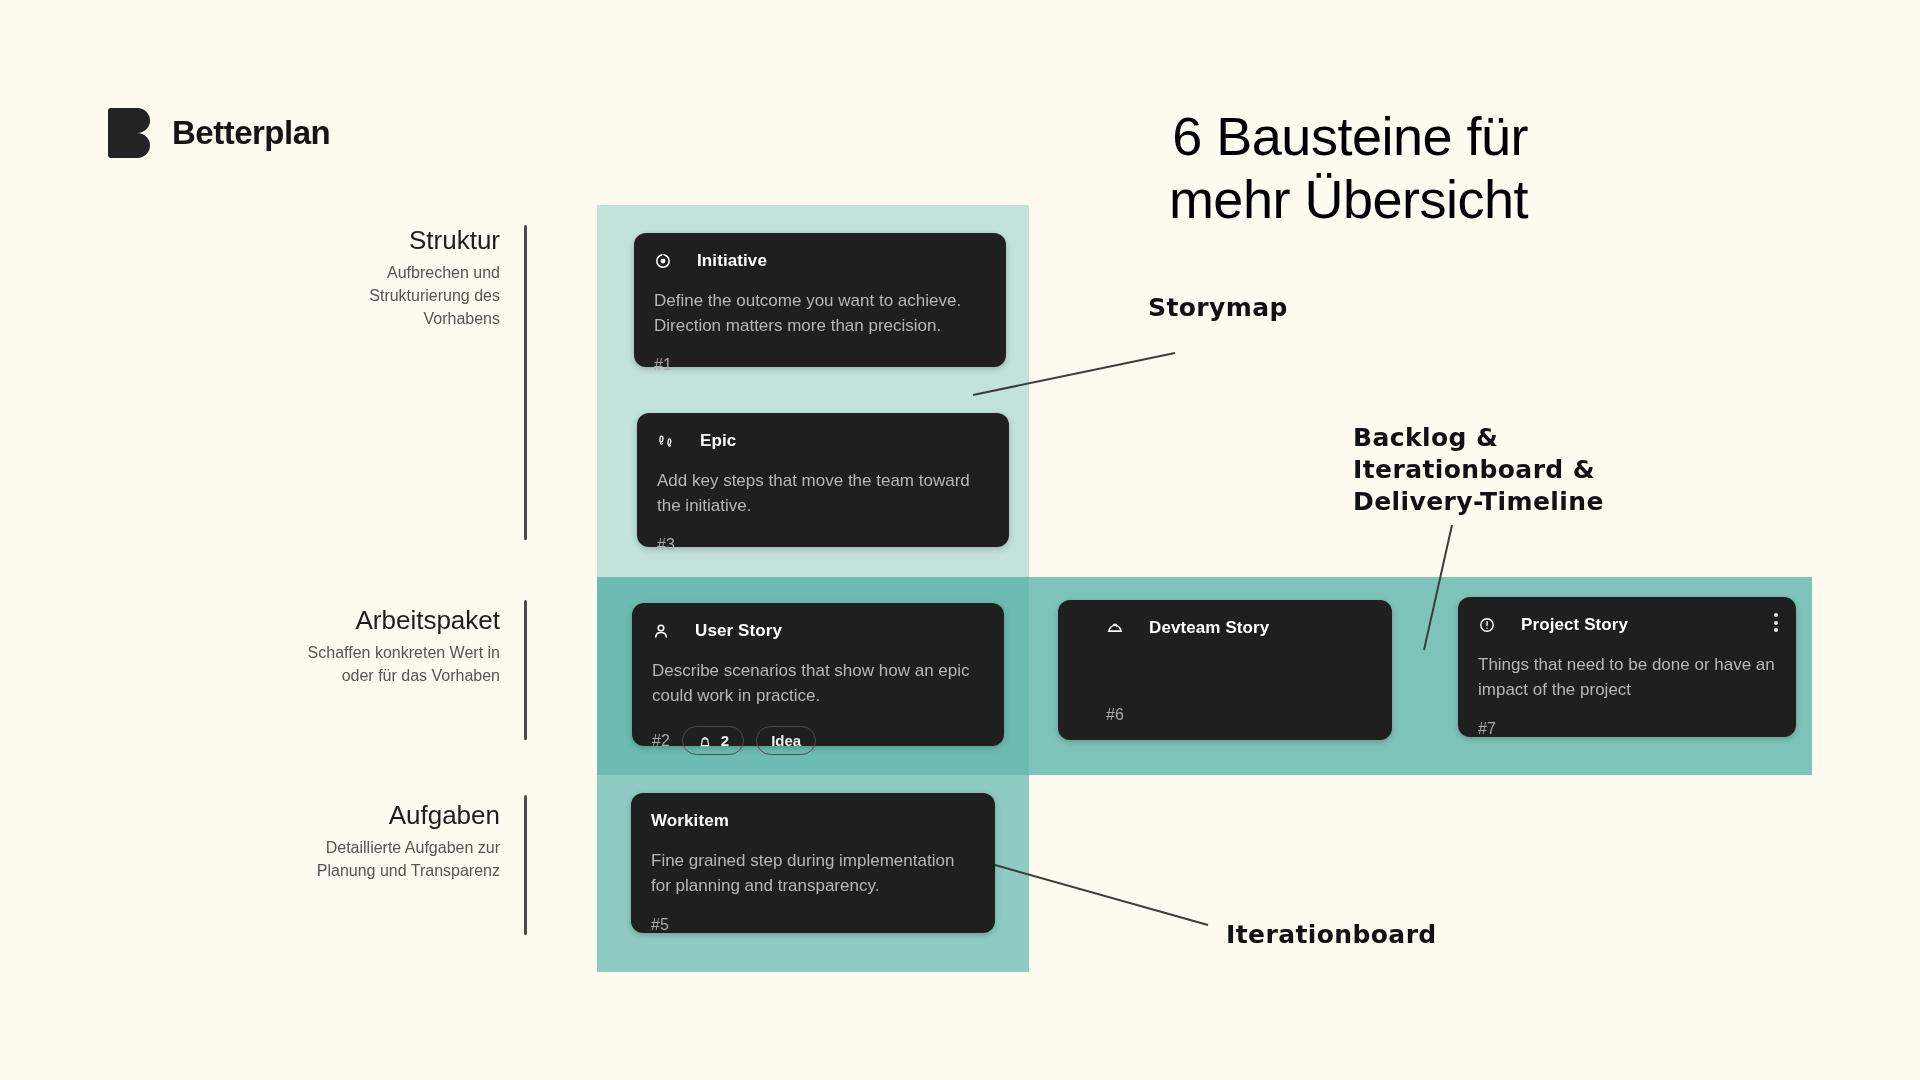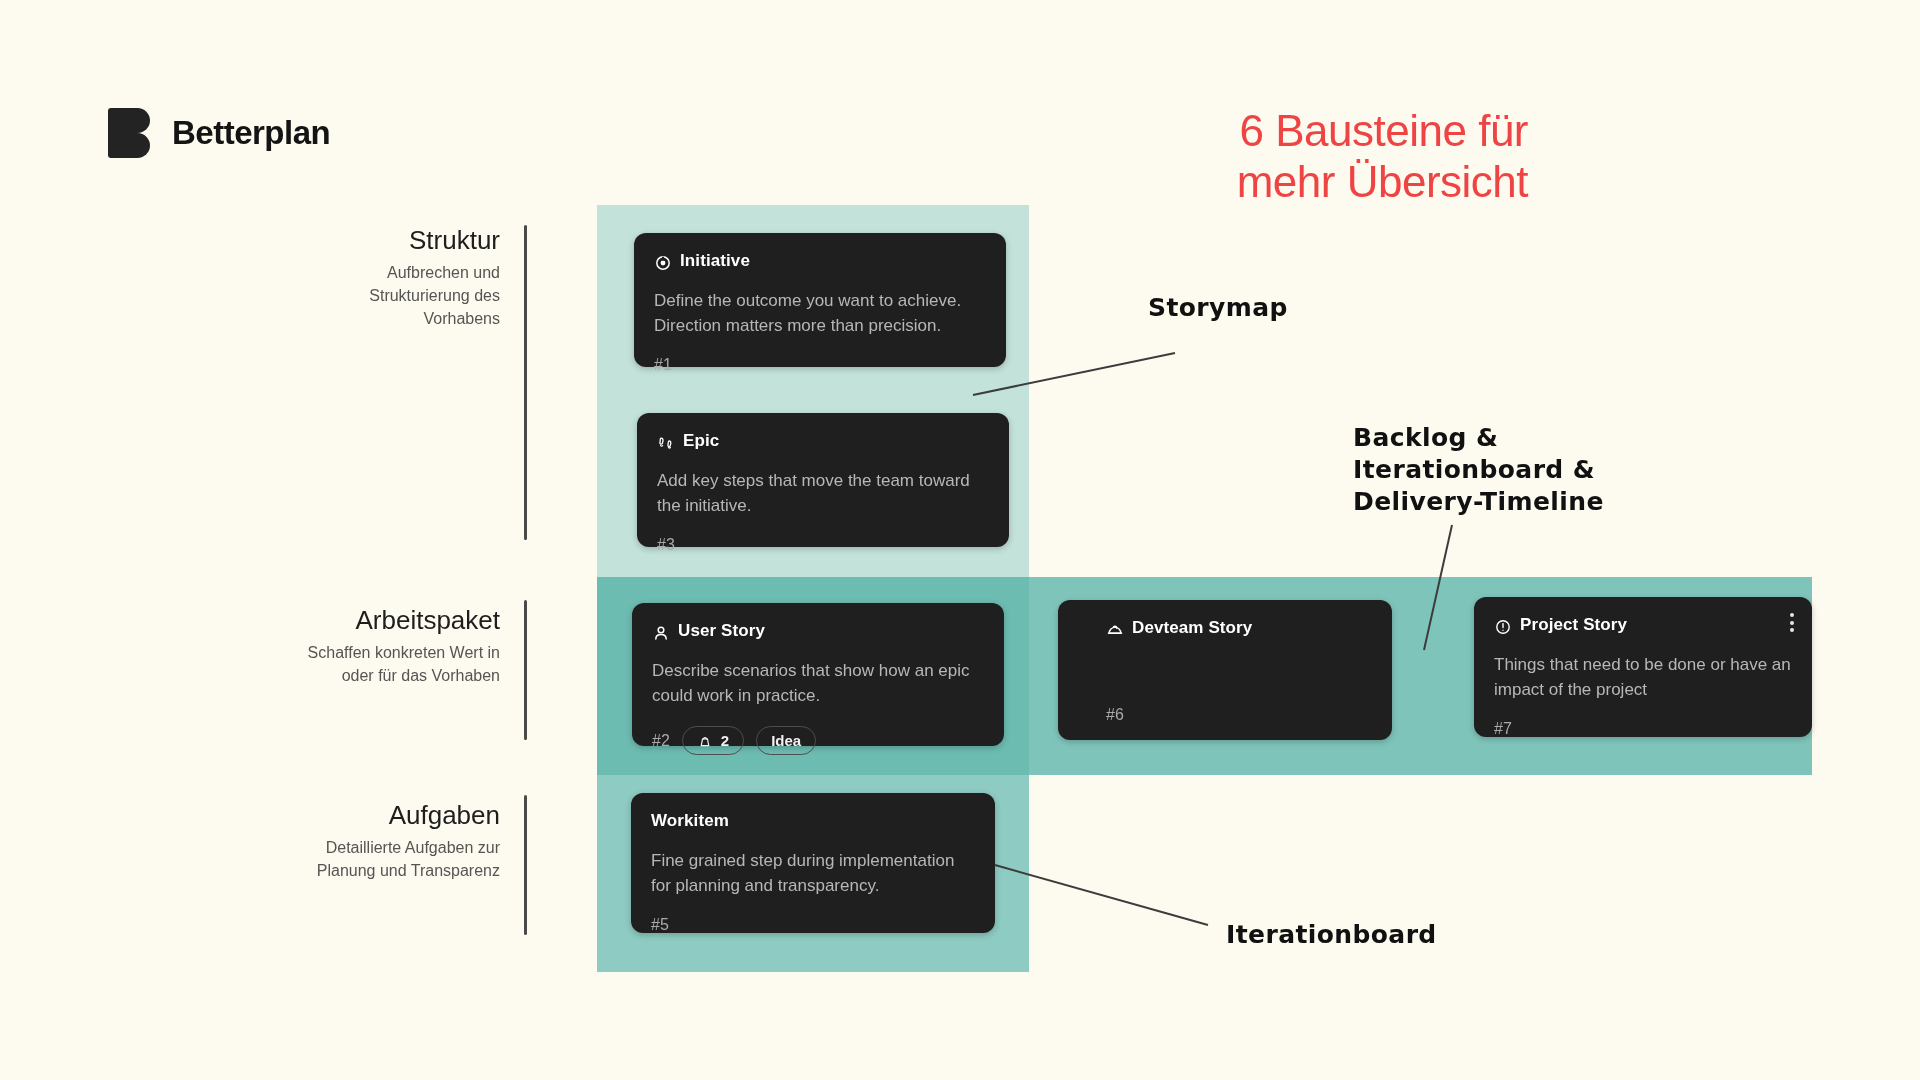--- a/index.html
+++ b/index.html
@@ -24,22 +24,22 @@
     content:""; position:absolute; left:-8px; width:31px; height:25px;
     background:#232323;
   }
   #logo .mark .bowls::before { top:0; border-radius:0 13px 13px 0; }
   #logo .mark .bowls::after  { top:25px; border-radius:0 13px 13px 0; }
   #logo .wordmark { font-size:33px; font-weight:bold; color:#141414; letter-spacing:-0.5px; }
 
   
   #headline {
     position:absolute; right:108px; top:105px; width:620px;
-    text-align:right; font-size:44px; line-height:1.17;
-    color:#ef4444; font-weight:400; letter-spacing:-0.5px;
+    text-align:right; font-size:54px; line-height:1.17;
+    color:#000000; font-weight:400; letter-spacing:-0.5px;
   }
 
   
   .panel { position:absolute; }
   #panel-struktur { left:597px; top:205px; width:432px; height:372px; background:#c3e2da; }
   #panel-aufgaben { left:597px; top:775px; width:432px; height:197px; background:#8ecbc2; }
   #panel-arbeitspaket-main { left:1029px; top:577px; width:783px; height:198px; background:#7fc4ba; }
   #panel-arbeitspaket-left { left:597px; top:577px; width:432px; height:198px; background:#6dbcb1; }
 
   
@@ -55,40 +55,40 @@
   #label-aufgaben      { left:290px; top:800px; width:210px; }
   #rule-aufgaben       { left:524px; top:795px; height:140px; }
 
   
   .card {
     position:absolute; background:#1f1f1f; border-radius:12px;
     padding:18px 20px 16px 20px; color:#fff;
     box-shadow:0 2px 6px rgba(0,0,0,0.22);
     display:flex; flex-direction:column;
   }
-  .card-head { display:flex; align-items:flex-end; gap:9px; }
+  .card-head { display:flex; align-items:center; gap:26px; }
   .card-title { font-size:17px; font-weight:bold; letter-spacing:0.1px; }
   .card-body { font-size:17px; color:#b7b7b7; line-height:1.45; margin-top:18px; }
   .card-foot { margin-top:auto; padding-top:18px; display:flex; align-items:center; gap:12px; }
   .card-id { font-size:16px; color:#a9a9a9; }
   .chip {
     display:inline-flex; align-items:center; gap:7px;
     border:1px solid #4d4d4d; border-radius:999px;
     padding:5px 14px; font-size:15px; font-weight:bold; color:#f1f1f1;
   }
   .kebab { position:absolute; right:18px; top:16px; display:flex; flex-direction:column; gap:3.5px; }
   .kebab i { display:block; width:4px; height:4px; border-radius:50%; background:#e6e6e6; }
   .ico { display:inline-flex; width:17px; height:17px; align-items:center; justify-content:center; flex:0 0 auto; }
   .ico svg { display:block; }
 
   #card-initiative { left:634px; top:233px; width:372px; height:134px; }
   #card-epic       { left:637px; top:413px; width:372px; height:134px; }
   #card-userstory  { left:632px; top:603px; width:372px; height:143px; }
   #card-devteam    { left:1058px; top:600px; width:334px; height:140px;padding-left:48px; }
-  #card-project    { left:1458px; top:597px; width:338px; height:140px;margin-left:16px; }
+  #card-project    { left:1458px; top:597px; width:338px; height:140px; }
   #card-workitem   { left:631px; top:793px; width:364px; height:140px; }
 
   
   .anno {
     position:absolute;
     font-family:"DejaVu Sans", sans-serif;
     font-weight:bold; color:#111; font-size:25px;
     line-height:1.28; letter-spacing:0.4px;
   }
   #anno-storymap { left:1148px; top:292px; }

